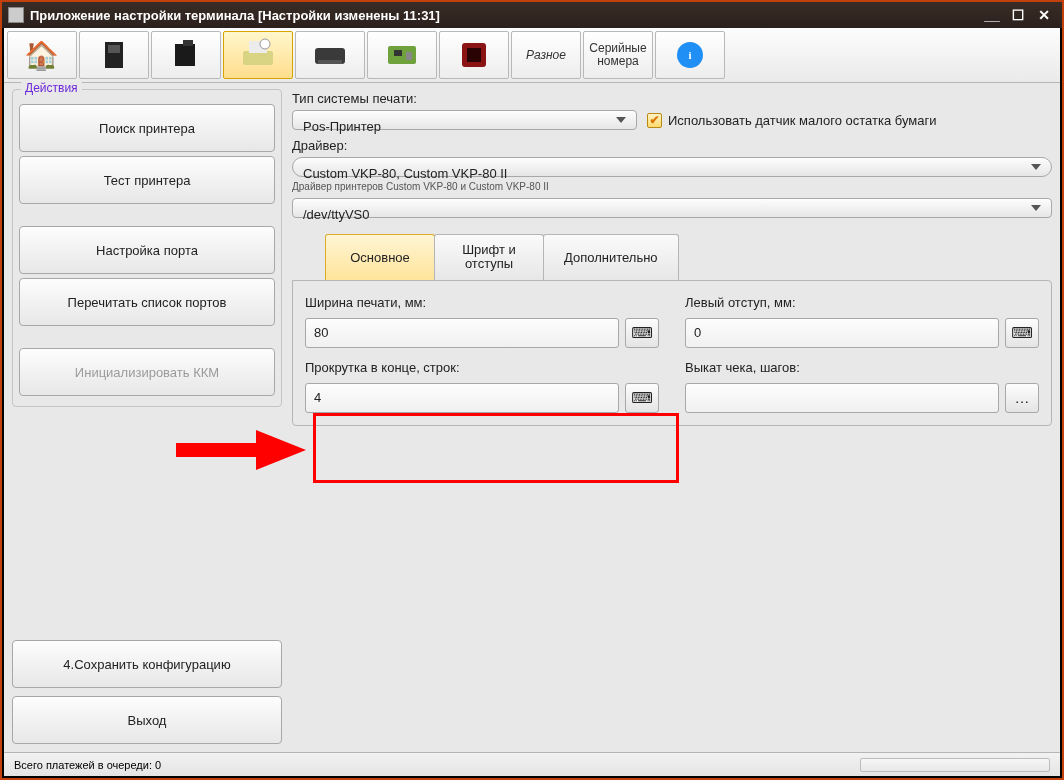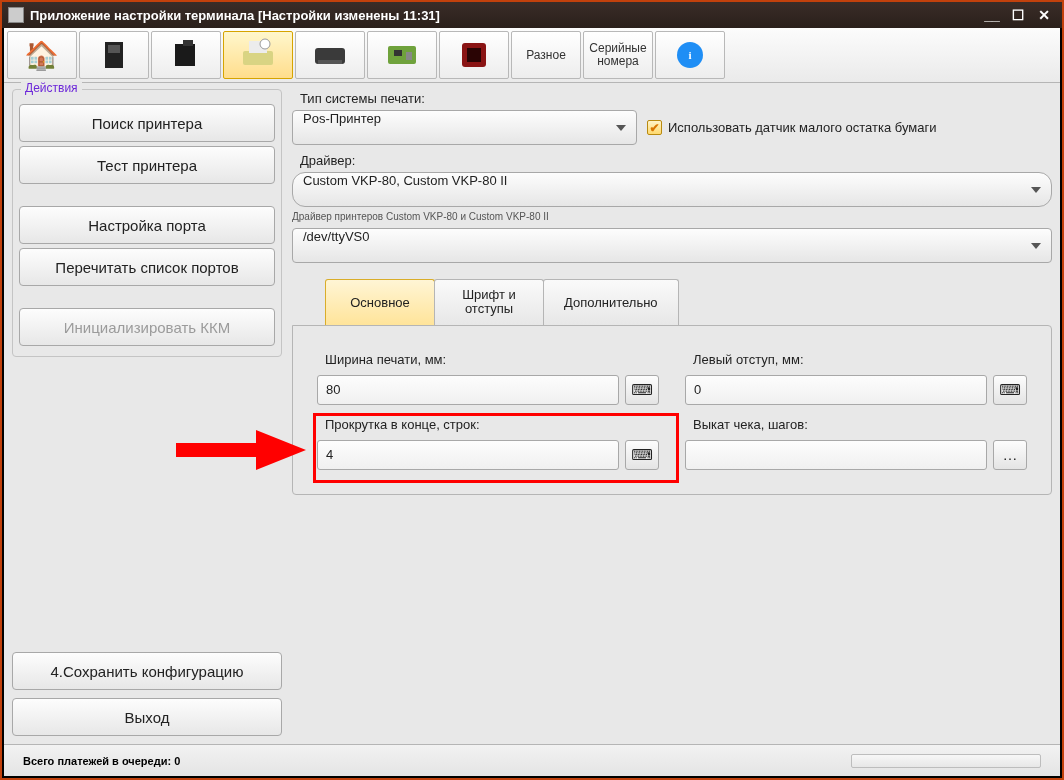--- a/index.html
+++ b/index.html
@@ -26,69 +26,69 @@
 }
 .toolbar .tbtn.active { background:linear-gradient(#fff7cc,#ffdd8c); border-color:#d6a400;}
 .toolbar .icon48 { width:44px; height:40px; display:flex; align-items:center; justify-content:center; font-size:28px;}
 .toolbar .infoicon { width:26px;height:26px;border-radius:50%;background:#1f8ef5;color:#fff;display:flex;align-items:center;justify-content:center;font-weight:bold;font-family:Georgia,serif;}
 
 .main { flex:1; display:flex; padding:6px 8px 4px 8px; gap:10px; min-height:0; }
 .sidebar { width:270px; display:flex; flex-direction:column; }
 .groupbox { border:1px solid #c4c4c4; border-radius:4px; padding:10px 6px 6px; position:relative; margin-bottom:6px; background:#e8e8e8;}
 .groupbox > .legend { position:absolute; top:-9px; left:8px; background:#e8e8e8; padding:0 4px; font-size:12px; color:#6d28d9;}
 .btn {
-  display:block; width:100%; height:38px; margin:4px 0;
+  display:block; width:100%; height:48px; margin:4px 0;
   background:linear-gradient(#fdfdfd,#e7e7e7);
-  border:1px solid #a8a8a8; border-radius:4px; font-size:15px; color:#222; cursor:pointer;
+  border:1px solid #a8a8a8; border-radius:4px; font-size:13px; color:#222; cursor:pointer;
 }
 .btn:disabled { color:#9b9b9b; }
 .sidebar .filler { flex:1; }
 
 .content { flex:1; display:flex; flex-direction:column; font-size:13px; color:#222; }
-.lbl { font-size:13px; color:#222; margin:2px 8px 4px; }
+.lbl { font-size:13px; color:#222; margin:2px 0 4px; }
 .row { display:flex; align-items:center; gap:10px; margin-bottom:6px;}
 .select {
-  height:35px; background:linear-gradient(#fdfdfd,#e6e6e6);
-  border:1px solid #a8a8a8; border-radius:4px; display:flex; 
-  padding:0 28px 0 10px; position:relative; font-size:13px; color:#222; cursor:pointer;
+  height:20px; background:linear-gradient(#fdfdfd,#e6e6e6);
+  border:1px solid #a8a8a8; border-radius:4px; display:flex; align-items:center;
+  padding:12px 28px 0 10px; position:relative; font-size:13px; color:#222; cursor:pointer;
 }
 .select::after { content:""; position:absolute; right:10px; top:50%; width:0;height:0;
   border-left:5px solid transparent;border-right:5px solid transparent;border-top:6px solid #555; transform:translateY(-50%);}
 .checkbox { display:inline-flex; align-items:center; gap:6px; font-size:13px; cursor:pointer;}
 .checkbox .box { width:15px;height:15px;border:1px solid #b88a10;background:linear-gradient(#fff3c8,#ffda6e);border-radius:2px;display:flex;align-items:center;justify-content:center;color:#d97500;font-size:12px;font-weight:bold;}
 .smallnote { font-size:10px; color:#555; margin:4px 0 6px;}
 .port-right { margin-left:auto; font-size:13px;}
 
 .tabs { display:flex; margin-top:16px;padding-left:33px;}
 .tab {
   border:1px solid #b5b5b5; border-bottom:none; padding:8px 20px; font-size:13px;
   background:linear-gradient(#fafafa,#e7e7e7); margin-right:-1px; cursor:pointer;
   display:flex; align-items:center; text-align:center; min-width:110px; justify-content:center;
   border-radius:3px 3px 0 0;
 }
 .tab.active { background:linear-gradient(#fff5d5,#ffe49a); border-color:#d9ad2a;}
 .tabpane {
-  border:1px solid #b5b5b5; border-radius:0 4px 4px 4px; padding:24px; background:#e8e8e8; display:grid;
+  border:1px solid #b5b5b5; border-radius:0 4px 4px 4px; padding:12px; background:#e8e8e8; display:grid;
   grid-template-columns:1fr 1fr; gap:10px 26px;
 }
 .field { display:flex; flex-direction:column; gap:4px;}
 .field .inputrow { display:flex; gap:6px;}
 .textbox {
   flex:1; height:30px; border:1px solid #a8a8a8; border-radius:3px;
   background:linear-gradient(#fdfdfd,#f0f0f0); padding:0 8px; font-size:13px; color:#222;
   display:flex; align-items:center;
 }
 .iconbtn {
   width:34px; height:30px; border:1px solid #a8a8a8; border-radius:3px;
   background:linear-gradient(#fdfdfd,#e4e4e4); display:flex; align-items:center; justify-content:center;
   font-size:15px; cursor:pointer;
 }
 .highlight { position:absolute; border:3px solid #ff0000; pointer-events:none; }
 .arrow { position:absolute; pointer-events:none;}
-.statusbar { height:32px; border-top:1px solid #b5b5b5; background:linear-gradient(#f2f2f2,#e4e4e4); display:flex; align-items:center; padding:0 19px; font-size:11px; font-weight:bold;}
+.statusbar { height:24px; border-top:1px solid #b5b5b5; background:linear-gradient(#f2f2f2,#e4e4e4); display:flex; align-items:center; padding:0 10px; font-size:11px; font-weight:normal;}
 .statusbar .grip { margin-left:auto; width:190px; height:14px; border:1px solid #bdbdbd; background:linear-gradient(#f7f7f7,#e7e7e7); border-radius:2px;}
 </style>
 </head>
 <body>
 
 <div class="window-frame">
   <div class="titlebar">
     <span class="appicon"></span>
     <span>Приложение настройки терминала [Настройки изменены 11:31]</span>
     <span class="spacer"></span>
@@ -145,21 +145,21 @@
       </span>
         </div>
       <div class="tbtn">
           <span class="icon48">
         <svg width="32" height="32" viewBox="0 0 32 32">
               <rect x="4" y="4" width="24" height="24" rx="3" fill="#8a1414"></rect>
               <rect x="9" y="9" width="14" height="14" fill="#2a0404"></rect>
             </svg>
       </span>
         </div>
-      <div class="tbtn" style="font-size:12px;">
+      <div class="tbtn" style="font-size:12px;font-style:italic;">
           <span>Разное</span>
         </div>
       <div class="tbtn" style="white-space:pre-line;font-size:12px;line-height:1.1;"><span>Серийные
 номера</span></div>
       <div class="tbtn">
           <span class="infoicon">i</span>
         </div>
     </div>
 
     <div class="main">

